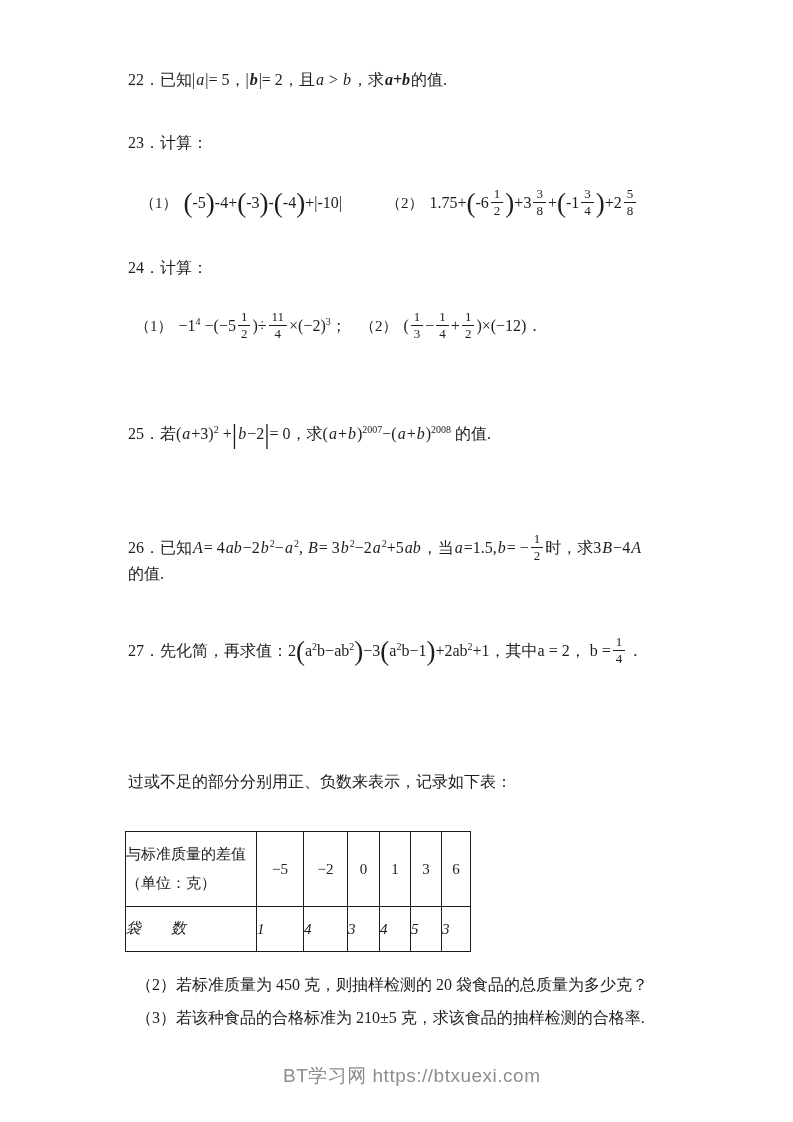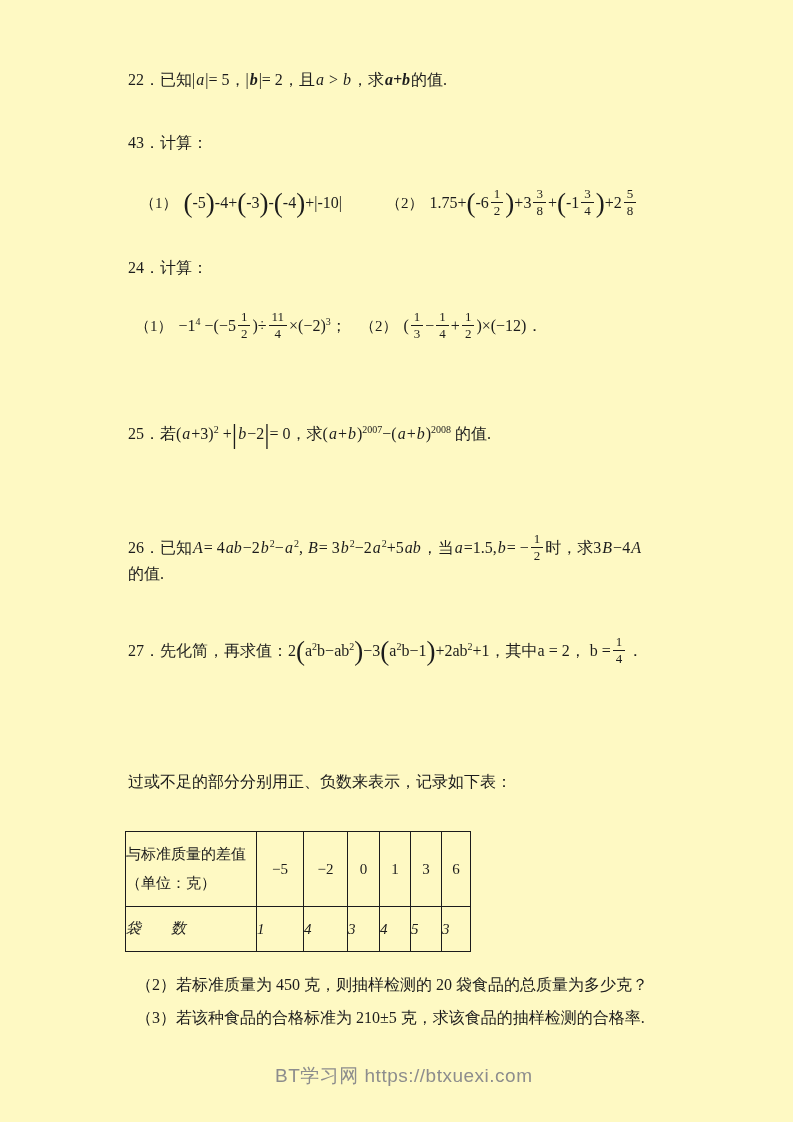--- a/index.html
+++ b/index.html
@@ -1,19 +1,19 @@
 <!DOCTYPE html>
 <html><head>
 <meta charset="utf-8">
 <style>
   html,body{margin:0;padding:0;background:#e8e8e8;}
   .page{
     position:relative;
     width:793px;height:1122px;
-    background:#fef9c3;
+    background:#ffffff;
     margin:0 auto;
     font-family:"Liberation Serif","DejaVu Serif",serif;
     color:#1c1c1c;
     overflow:hidden;
   }
   .abs{position:absolute;white-space:nowrap;font-size:16px;line-height:1;}
   
   .txt{font-family:"Liberation Serif","DejaVu Serif",serif;}
   .rm{font-family:"Liberation Serif","DejaVu Serif",serif;}
   .it{font-style:italic;padding:0 1px;}
@@ -48,21 +48,21 @@
     font-size:19px;color:#8d8d8d;letter-spacing:0.5px;
   }
 </style>
 </head>
 <body>
 
 <div class="page">
 
   <div class="abs" style="top:72px;left:128px;"><span class="txt">22．已知</span><span class="rm">|</span><span class="it">a</span><span class="rm">|= 5</span><span class="txt">，</span><span class="rm">|</span><span class="bi">b</span><span class="rm">|= 2</span><span class="txt">，且</span><span class="it">a</span><span class="rm"> &gt; </span><span class="it">b</span><span class="txt">，求</span><span class="bi">a+b</span><span class="txt">的值.</span></div>
 
-  <div class="abs" style="top:135px;left:128px;">43．计算：</div>
+  <div class="abs" style="top:135px;left:128px;">23．计算：</div>
   <div class="abs" style="top:188px;left:140px;">
     <span class="e1-23"><span class="lbl">（1）</span><span class="big">(</span><span class="rm">-5</span><span class="big">)</span><span class="rm">-4+</span><span class="big">(</span><span class="rm">-3</span><span class="big">)</span><span class="rm">-</span><span class="big">(</span><span class="rm">-4</span><span class="big">)</span><span class="rm">+|-10|</span></span><span><span class="lbl">（2）</span><span class="rm">1.75+</span><span class="big">(</span><span class="rm">-6</span><span class="frac"><span class="num">1</span><span class="den">2</span></span><span class="big">)</span><span class="rm">+3</span><span class="frac"><span class="num">3</span><span class="den">8</span></span><span class="rm">+</span><span class="big">(</span><span class="rm">-1</span><span class="frac"><span class="num">3</span><span class="den">4</span></span><span class="big">)</span><span class="rm">+2</span><span class="frac"><span class="num">5</span><span class="den">8</span></span></span>
   </div>
 
   <div class="abs" style="top:260px;left:128px;">24．计算：</div>
   <div class="abs" style="top:311px;left:135px;">
     <span class="e1-24"><span class="lbl">（1）</span><span class="rm">−1</span><sup>4</sup><span class="rm"> −(−5</span><span class="frac"><span class="num">1</span><span class="den">2</span></span><span class="rm">)÷</span><span class="frac"><span class="num">11</span><span class="den">4</span></span><span class="rm">×(−2)</span><sup>3</sup><span class="txt">；</span></span><span><span class="lbl">（2）</span><span class="rm">(</span><span class="frac"><span class="num">1</span><span class="den">3</span></span><span class="rm">−</span><span class="frac"><span class="num">1</span><span class="den">4</span></span><span class="rm">+</span><span class="frac"><span class="num">1</span><span class="den">2</span></span><span class="rm">)×(−12)</span><span class="txt">．</span></span>
   </div>
 
   <div class="abs" style="top:426px;left:128px;"><span class="txt">25．若</span><span class="rm">(</span><span class="it">a</span><span class="rm">+3)</span><sup>2</sup><span class="rm"> +</span><span class="big">|</span><span class="it">b</span><span class="rm">−2</span><span class="big">|</span><span class="rm">= 0</span><span class="txt">，求</span><span class="rm">(</span><span class="it">a</span><span class="rm">+</span><span class="it">b</span><span class="rm">)</span><sup>2007</sup><span class="rm">−(</span><span class="it">a</span><span class="rm">+</span><span class="it">b</span><span class="rm">)</span><sup>2008</sup><span class="txt"> 的值.</span></div>
@@ -107,15 +107,15 @@
         <td class="lnum">5</td>
         <td class="lnum">3</td>
       </tr>
     </tbody>
       </table>
   </div>
 
   <div class="abs" style="top:977px;left:136px;">（2）若标准质量为 450 克，则抽样检测的 20 袋食品的总质量为多少克？</div>
   <div class="abs" style="top:1010px;left:136px;">（3）若该种食品的合格标准为 210±5 克，求该食品的抽样检测的合格率.</div>
 
-  <div class="abs watermark" style="top:1066px;left:275px;">BT学习网 https://btxuexi.com</div>
+  <div class="abs watermark" style="top:1066px;left:283px;">BT学习网 https://btxuexi.com</div>
 
 </div>
 
 </body></html>

